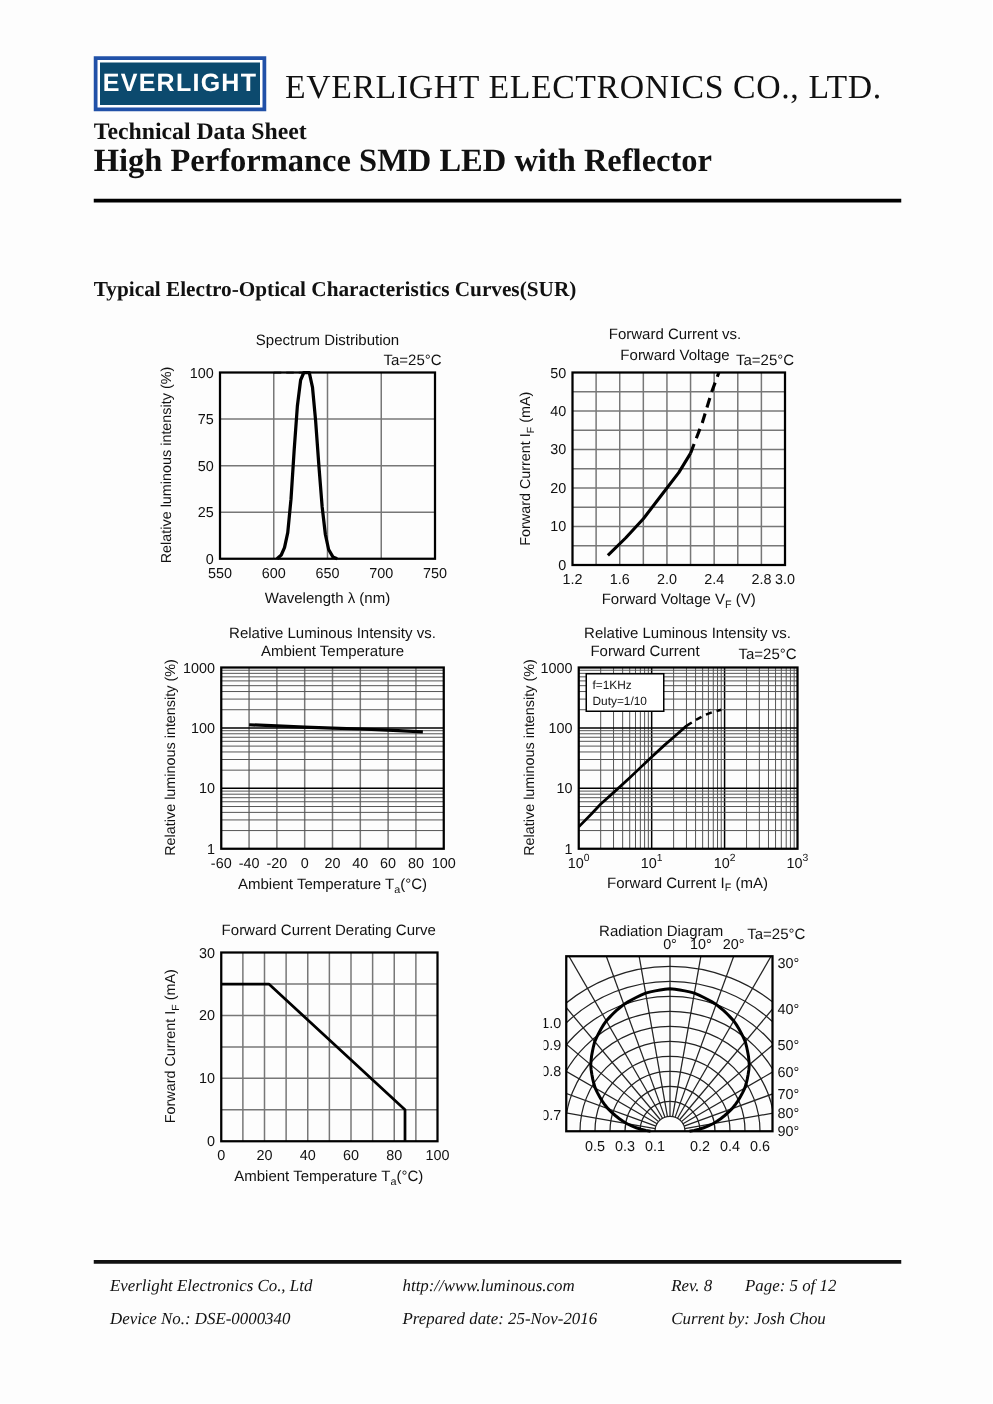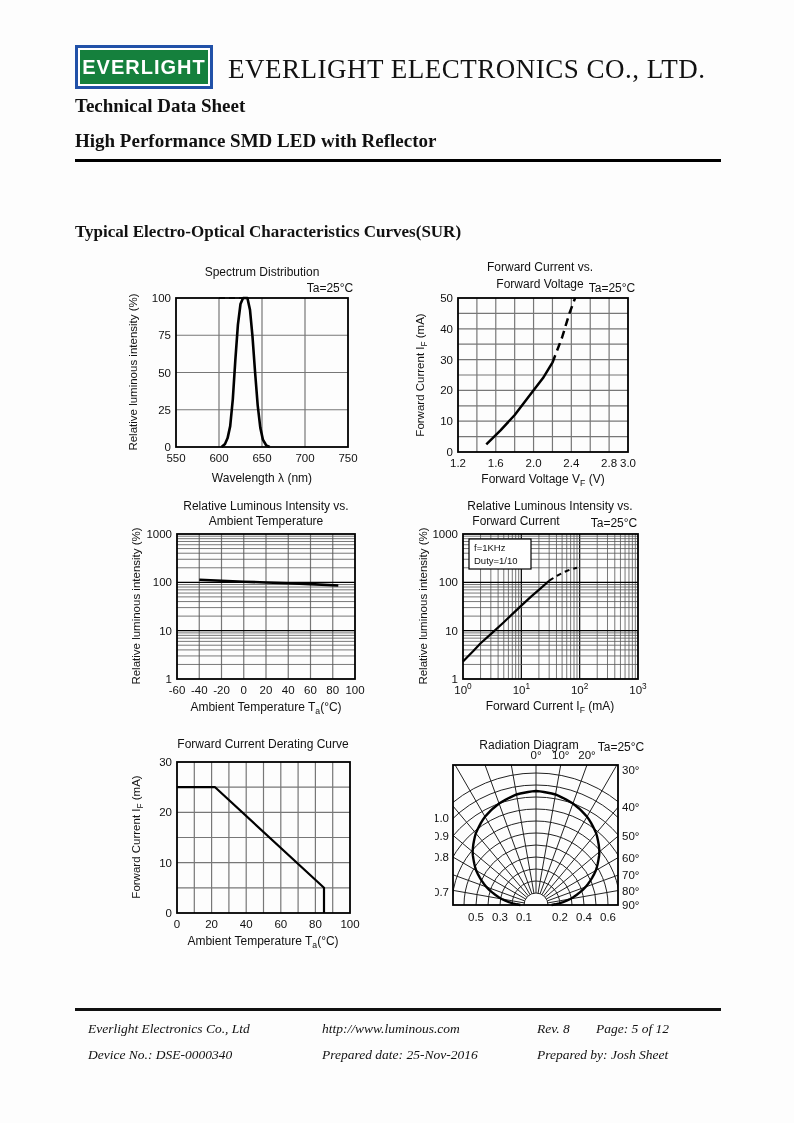--- a/index.html
+++ b/index.html
@@ -7,39 +7,39 @@
         font-family:"Liberation Serif",serif;color:#111;}
   .abs{position:absolute;}
   
   .logo-outer{left:75px;top:45px;width:138px;height:44px;border:3px solid #2151a8;
               background:#fff;box-sizing:border-box;padding:2px;}
   .logo-inner{width:100%;height:100%;background:#2151a8;display:flex;align-items:center;
               justify-content:center;color:#fff;font-family:"Liberation Sans",sans-serif;
               font-weight:bold;font-size:20px;letter-spacing:1px;}
   .company{left:228px;top:54px;font-size:27px;letter-spacing:0.5px;white-space:nowrap;}
   .doc-type{left:75px;top:95px;font-size:19px;font-weight:bold;}
-  .product{left:75px;top:130px;font-size:19px;font-weight:bold;}
+  .product{left:75px;top:114px;font-size:26px;font-weight:bold;}
   .rule{left:75px;top:159px;width:646px;height:3px;background:#000;}
   .part-number{right:74px;top:166px;font-size:19px;font-weight:bold;
                border-bottom:2px solid #000;padding-bottom:1px;}
   .section-title{left:75px;top:222px;font-size:17px;font-weight:bold;}
   
   svg text{font-family:"Liberation Sans",sans-serif;}
   
   .footer{left:75px;top:1008px;width:646px;height:70px;border-top:3px solid #111;font-style:italic;}
   .footer span{position:absolute;font-size:13.5px;white-space:nowrap;}
   .f-r1{top:10px;} .f-r2{top:36px;}
   .f-c1{left:13px;} .f-c2{left:247px;} .f-c3{left:462px;} .f-c4{left:521px;}
 </style>
 </head>
 <body>
 
 <div class="page">
   <div class="abs logo-outer" style="border-color: rgb(33, 81, 168);">
-    <div class="logo-inner" style="background: #15803d;">EVERLIGHT</div>
+    <div class="logo-inner" style="background: #0c4a6e;">EVERLIGHT</div>
   </div>
   <div class="abs company">EVERLIGHT ELECTRONICS CO., LTD.</div>
   <div class="abs doc-type">Technical Data Sheet</div>
   <div class="abs product">High Performance SMD LED with Reflector</div>
   <div class="abs rule"></div>
   <div class="abs section-title">Typical Electro-Optical Characteristics Curves(SUR)</div>
 
   <div id="charts">
       <svg width="300" height="240" style="position: absolute; left: 110px; top: 256px;">
         <line x1="109" x2="109" y1="42" y2="191" stroke="#777" stroke-width="1.2"></line>
@@ -326,15 +326,15 @@
       </svg>
     </div>
 
   <div class="abs footer">
     <span class="f-r1 f-c1">Everlight Electronics Co., Ltd</span>
     <span class="f-r1 f-c2">http://www.luminous.com</span>
     <span class="f-r1 f-c3">Rev. 8</span>
     <span class="f-r1 f-c4">Page: 5 of 12</span>
     <span class="f-r2 f-c1">Device No.: DSE-0000340</span>
     <span class="f-r2 f-c2">Prepared date: 25-Nov-2016</span>
-    <span class="f-r2 f-c3">Prepared by: Josh Sheet</span>
+    <span class="f-r2 f-c3">Current by: Josh Chou</span>
   </div>
 </div>
 
 </body></html>

